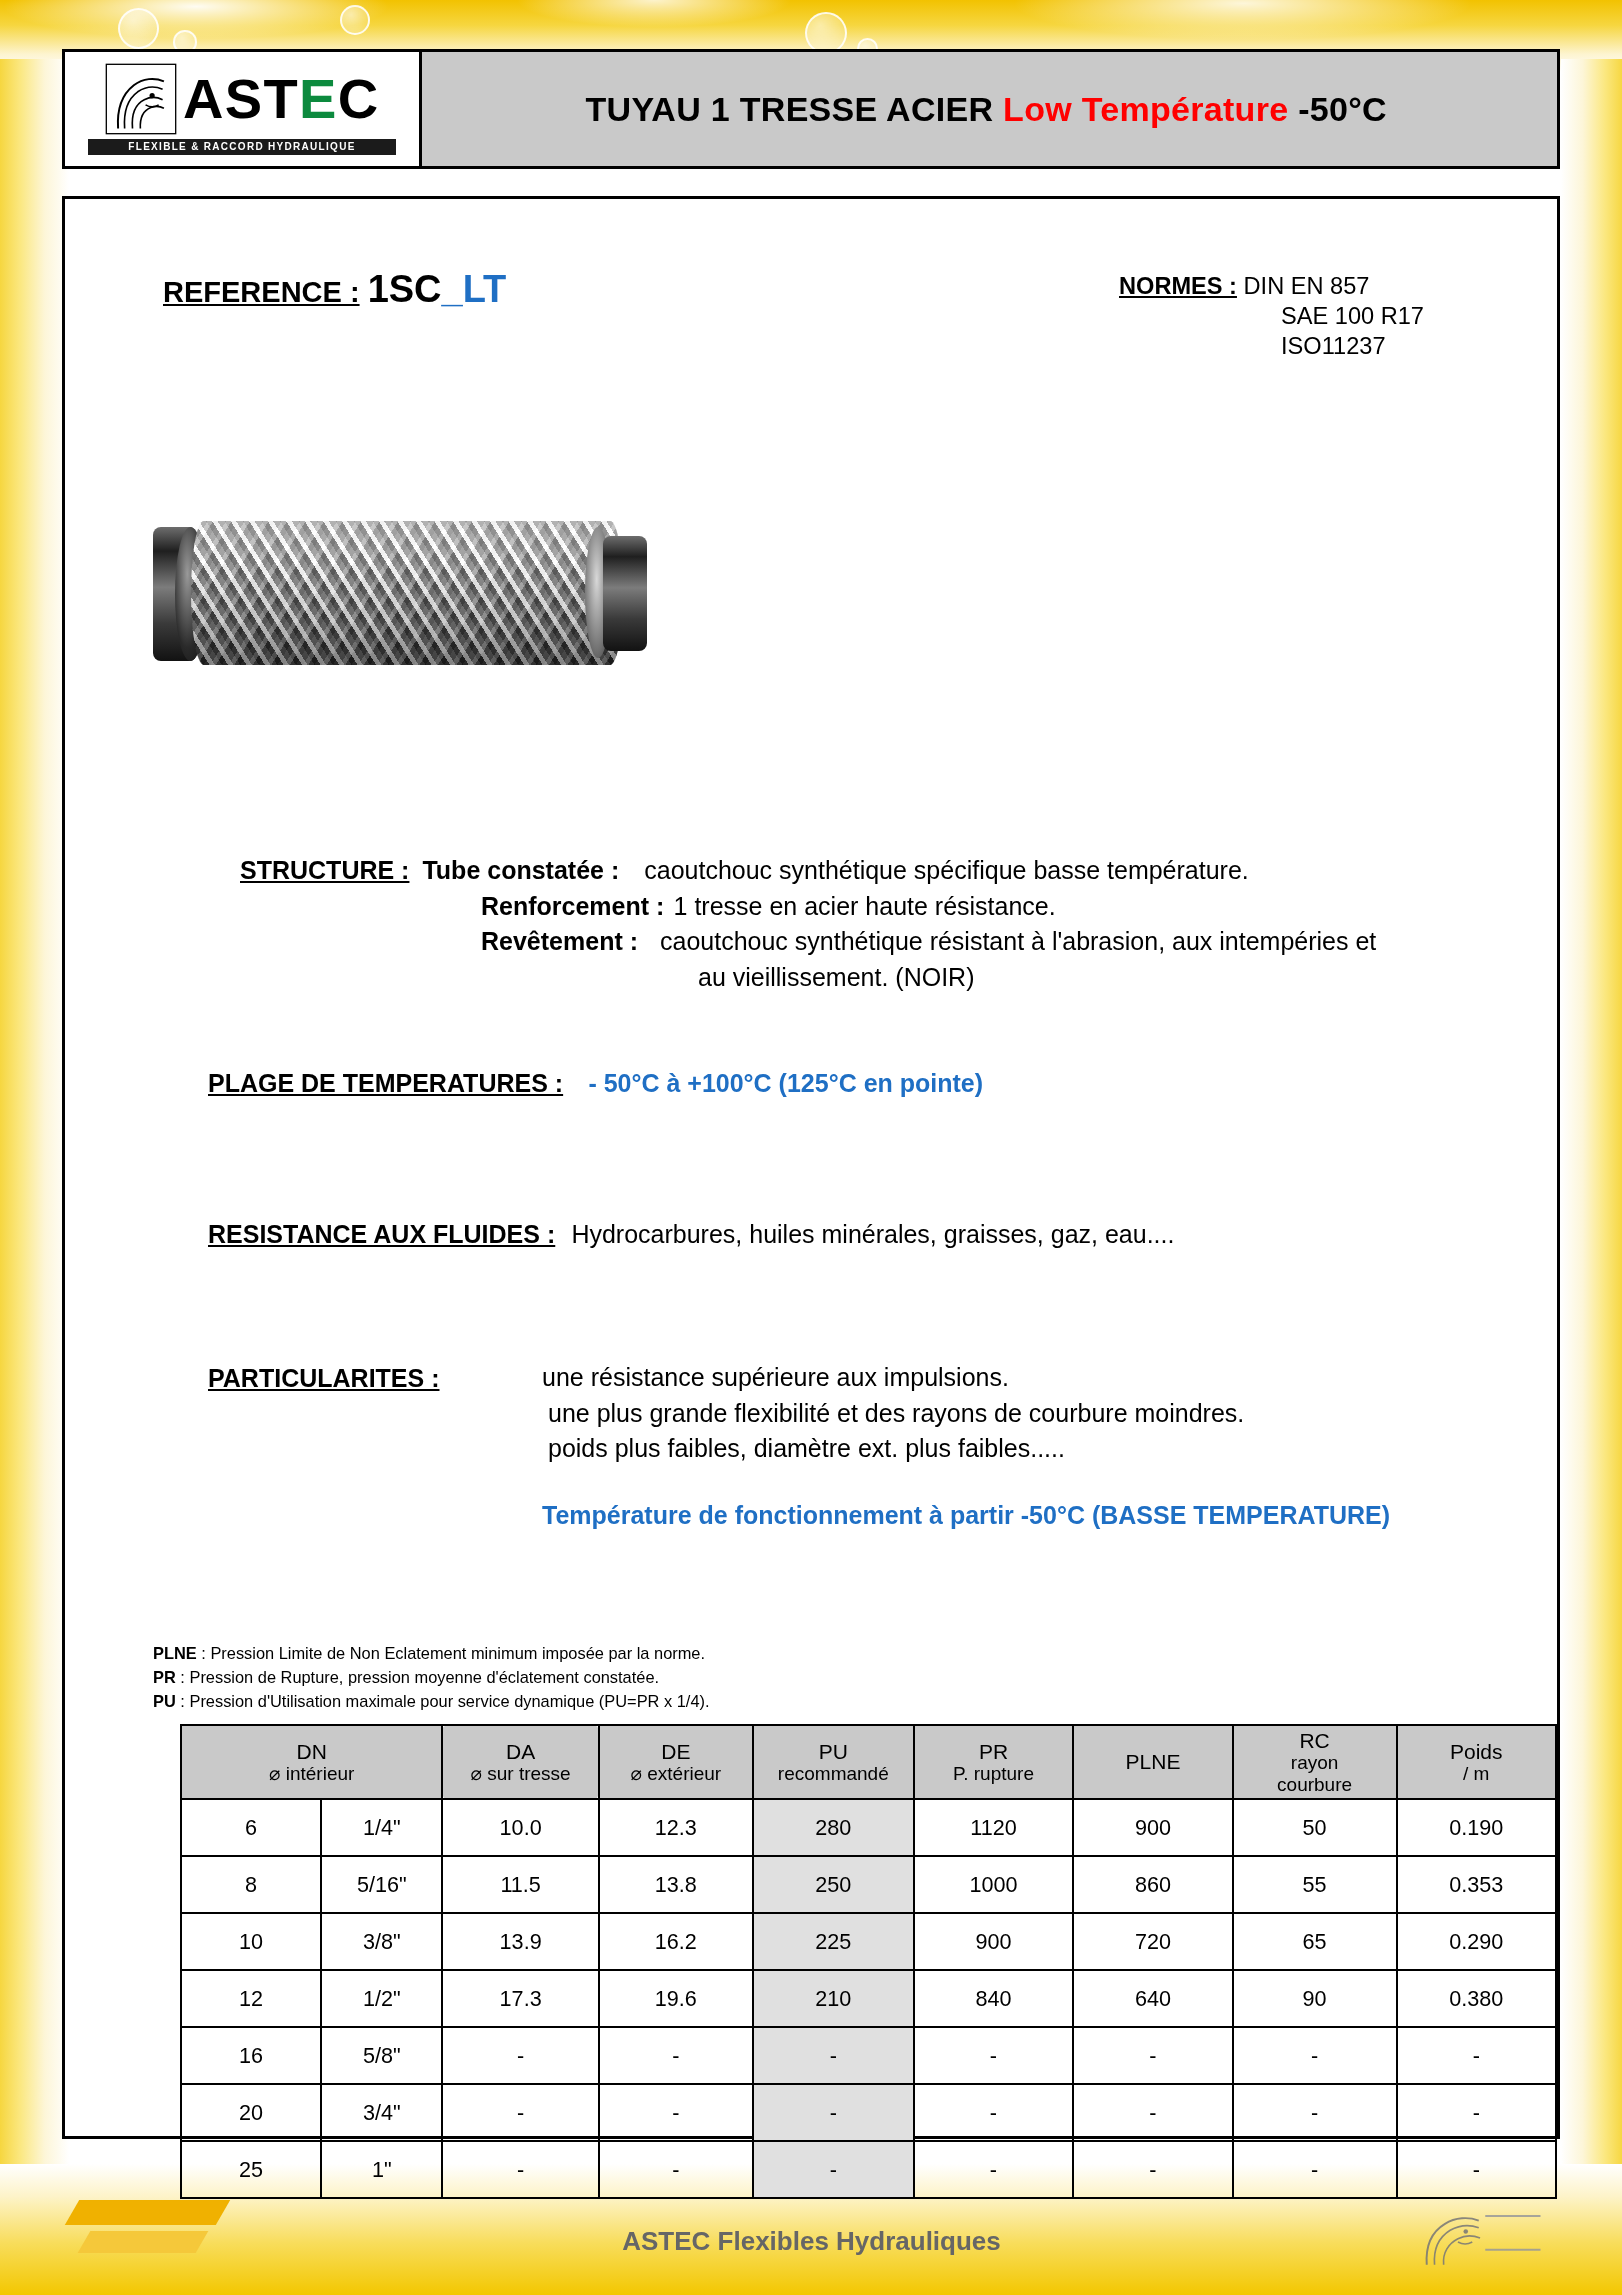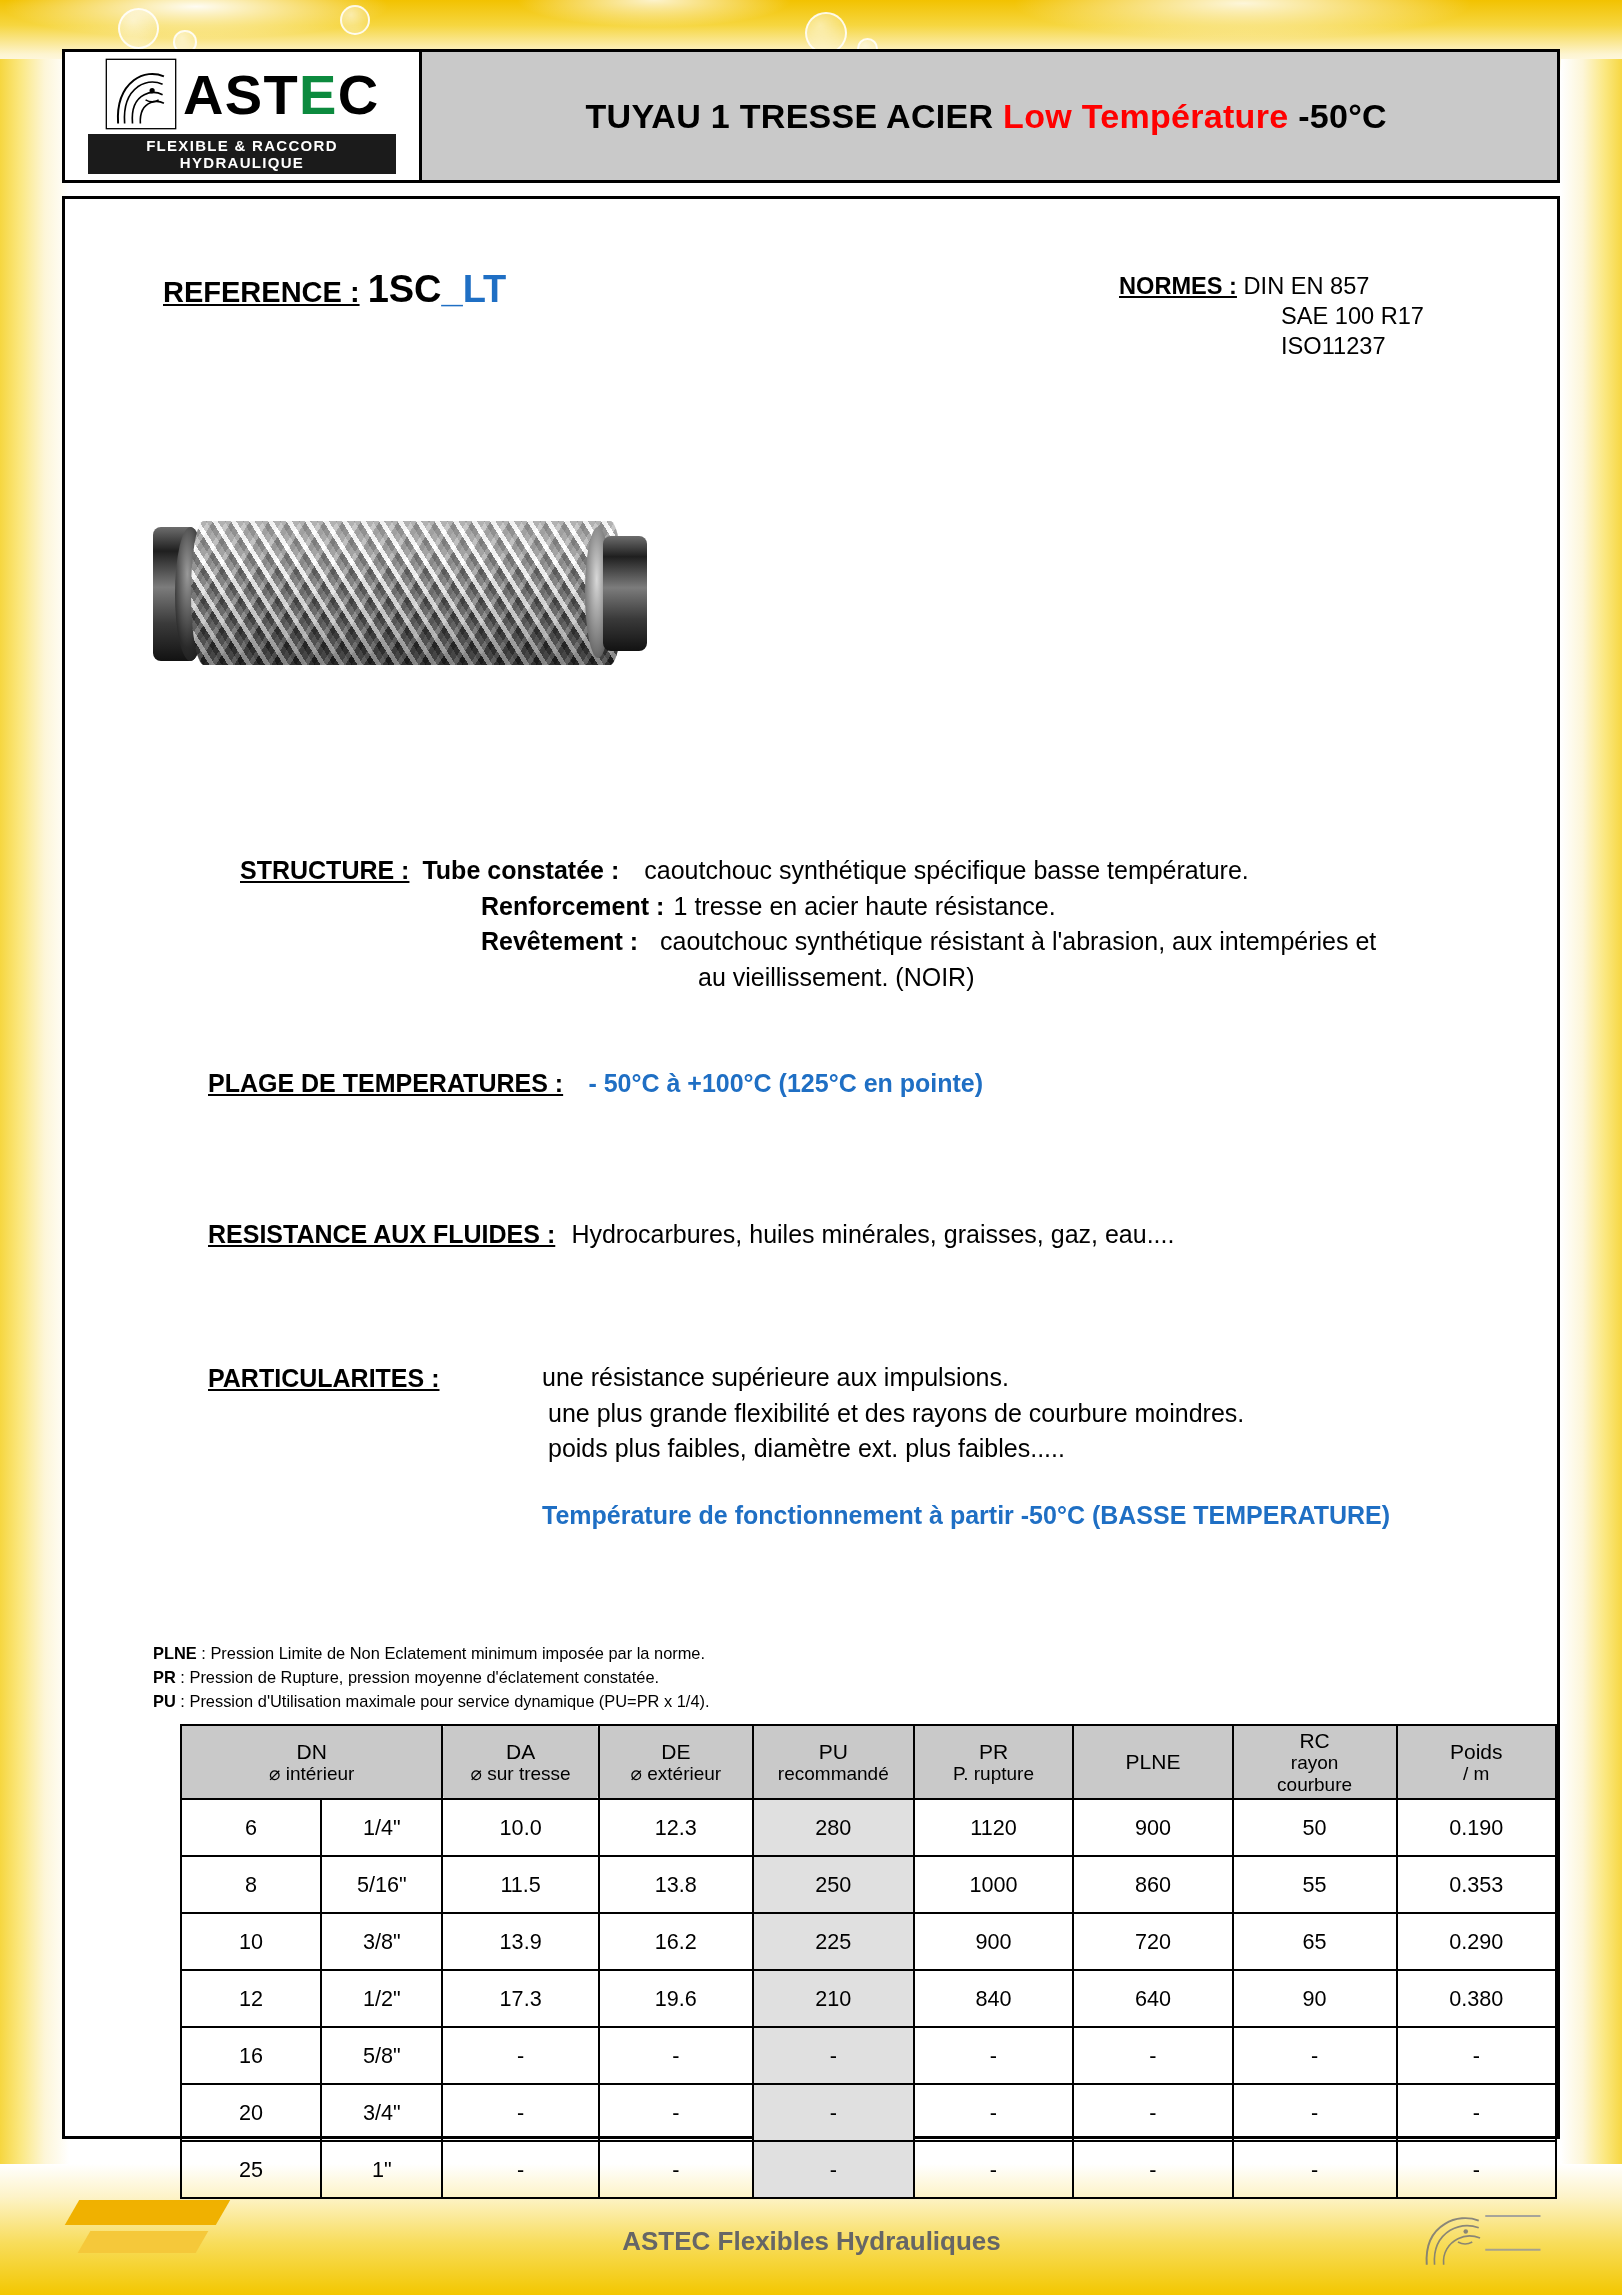--- a/index.html
+++ b/index.html
@@ -63,21 +63,21 @@
     top: 49px;
     width: 1498px;
     height: 2091px;
   }
 
   
   .header-band {
     position: absolute;
     left: 0; top: 0;
     width: 1498px;
-    height: 134px;
+    height: 120px;
     border: 3.3px solid #000;
     box-sizing: border-box;
     background: #c9c9c9;
     display: flex;
     align-items: center;
   }
   .logo-box {
     width: 357px;
     height: 100%;
     background: #ffffff;
@@ -105,21 +105,21 @@
     letter-spacing: 1.3px;
     color: #000;
     position: relative;
     line-height: 0.95;
   }
   .astec-word .green { color: #0c8a3e; }
   .logo-sub {
     margin-top: 3.9px;
     background: #1b1b1b;
     color: #ffffff;
-    font-size: 15px;
+    font-size: 10px;
     font-weight: bold;
     letter-spacing: 1.3px;
     padding: 2.6px 10.5px;
     width: 308px;
     text-align: center;
     box-sizing: border-box;
   }
   .header-title {
     flex: 1;
     text-align: center;

